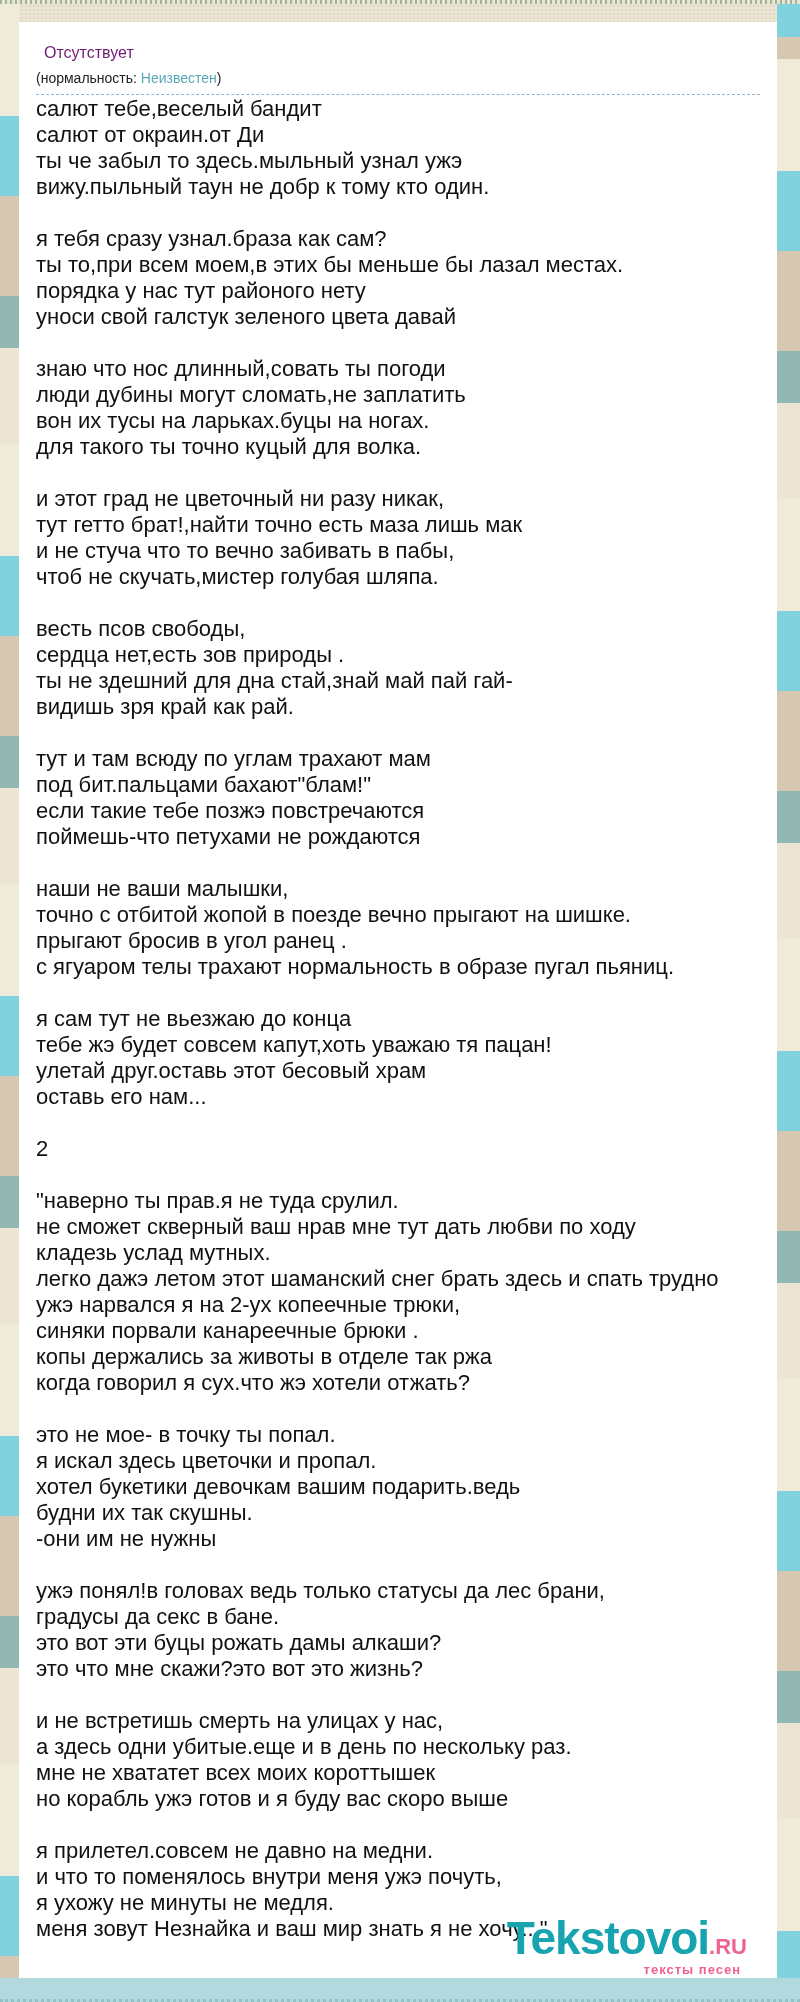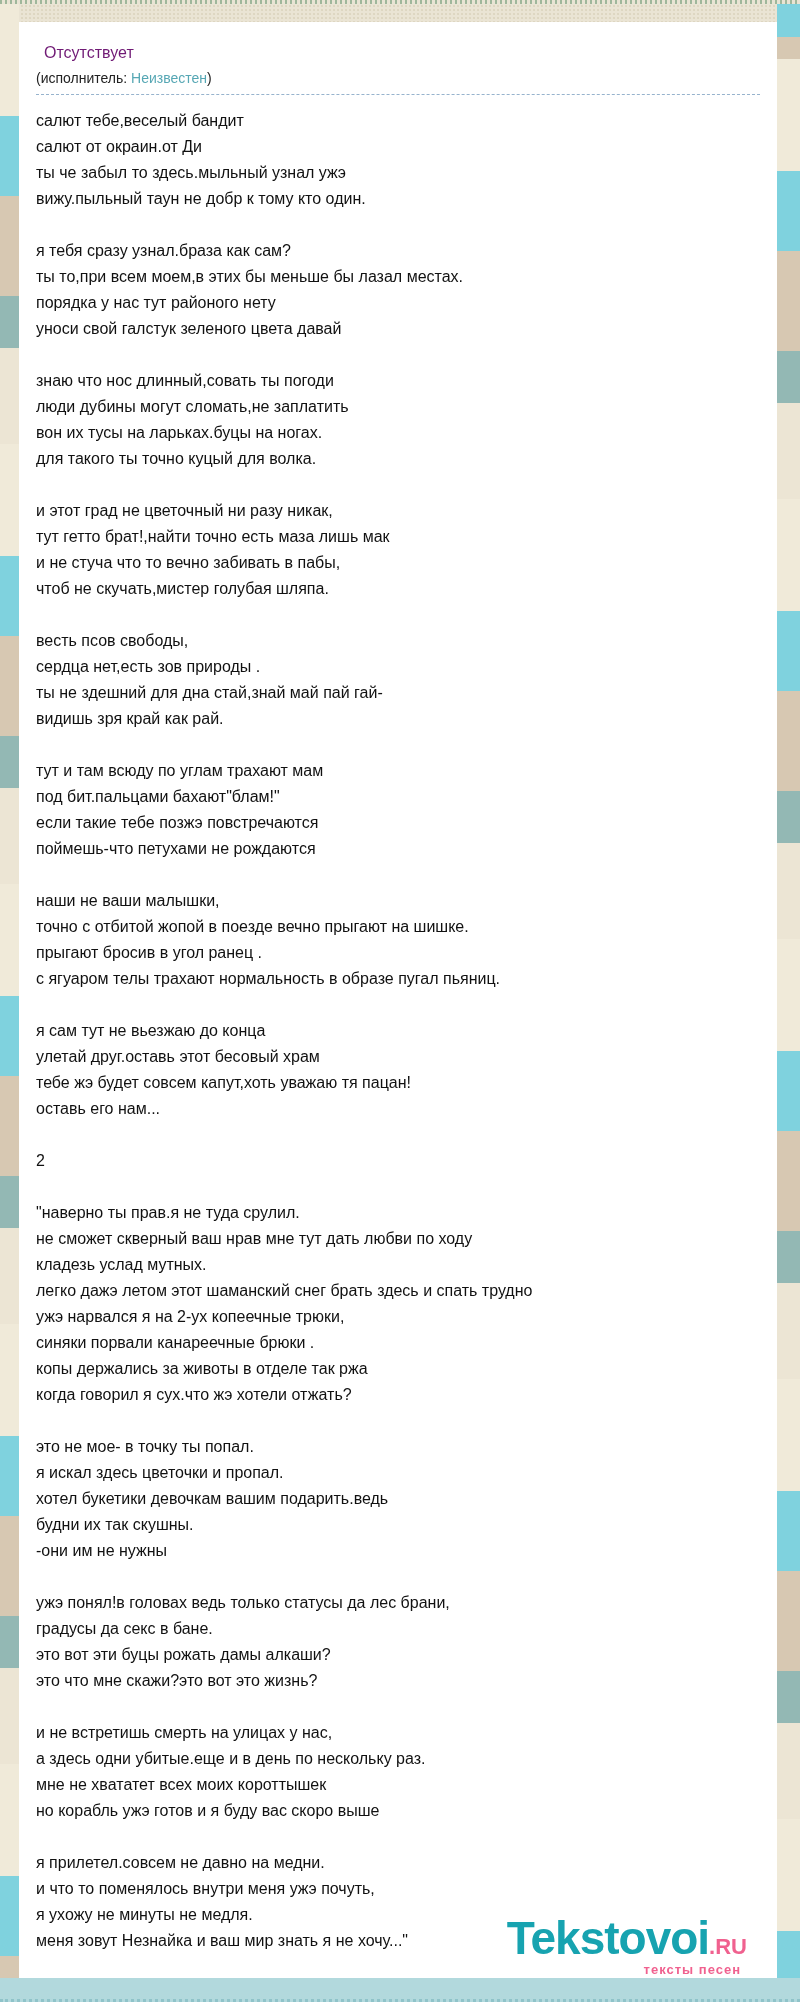--- a/index.html
+++ b/index.html
@@ -57,22 +57,22 @@
   .artist-line {
     margin-top: 3px;
     padding-bottom: 7px;
     font-size: 14px; line-height: 18px;
     color: #222222;
     border-bottom: 1px dashed #97b3cd;
   }
   .artist-link { color: #56a7b4; text-decoration: none; cursor: pointer; }
 
   .lyrics {
-    margin-top: 13px;
-    font-size: 16px;
+    margin-top: 1px;
+    font-size: 22px;
     line-height: 26px;
     color: #111111;
   }
   .stanza { margin: 0 0 26px 0; }
   .line { white-space: pre-wrap; }
 
   .logo {
     position: absolute; right: 30px; bottom: 2px;
     text-align: right;
     line-height: 1;
@@ -103,21 +103,21 @@
 <div class="stripe stripe-left"></div>
 <div class="stripe stripe-right"></div>
 <div class="bottom-bar"></div>
 
 <div class="card">
 
   <h1 style="margin:0; padding:0; display:block;">
     <a class="song-title">Отсутствует</a>
   </h1>
 
-  <div class="artist-line"><span>(исполнитель:</span>&nbsp;<a class="artist-link">Неизвестен</a><span>)</span></div>
+  <div class="artist-line"><span>(нормальность:</span>&nbsp;<a class="artist-link">Неизвестен</a><span>)</span></div>
 
   <div class="lyrics">
       <div class="stanza">
         <div class="line">салют тебе,веселый бандит</div>
         <div class="line">салют от окраин.от Ди</div>
         <div class="line">ты че забыл то здесь.мыльный узнал ужэ</div>
         <div class="line">вижу.пыльный таун не добр к тому кто один.</div>
       </div>
       <div class="stanza">
         <div class="line">я тебя сразу узнал.браза как сам?</div>
@@ -150,22 +150,22 @@
         <div class="line">поймешь-что петухами не рождаются</div>
       </div>
       <div class="stanza">
         <div class="line">наши не ваши малышки,</div>
         <div class="line">точно с отбитой жопой в поезде вечно прыгают на шишке.</div>
         <div class="line">прыгают бросив в угол ранец .</div>
         <div class="line">с ягуаром телы трахают нормальность в образе пугал пьяниц.</div>
       </div>
       <div class="stanza">
         <div class="line">я сам тут не вьезжаю до конца</div>
+        <div class="line">тебе жэ будет совсем капут,хоть уважаю тя пацан!</div>
         <div class="line">улетай друг.оставь этот бесовый храм</div>
-        <div class="line">тебе жэ будет совсем капут,хоть уважаю тя пацан!</div>
         <div class="line">оставь его нам...</div>
       </div>
       <div class="stanza">
         <div class="line">2</div>
       </div>
       <div class="stanza">
         <div class="line">"наверно ты прав.я не туда срулил.</div>
         <div class="line">не сможет скверный ваш нрав мне тут дать любви по ходу</div>
         <div class="line">кладезь услад мутных.</div>
         <div class="line">легко дажэ летом этот шаманский снег брать здесь и спать трудно</div>

